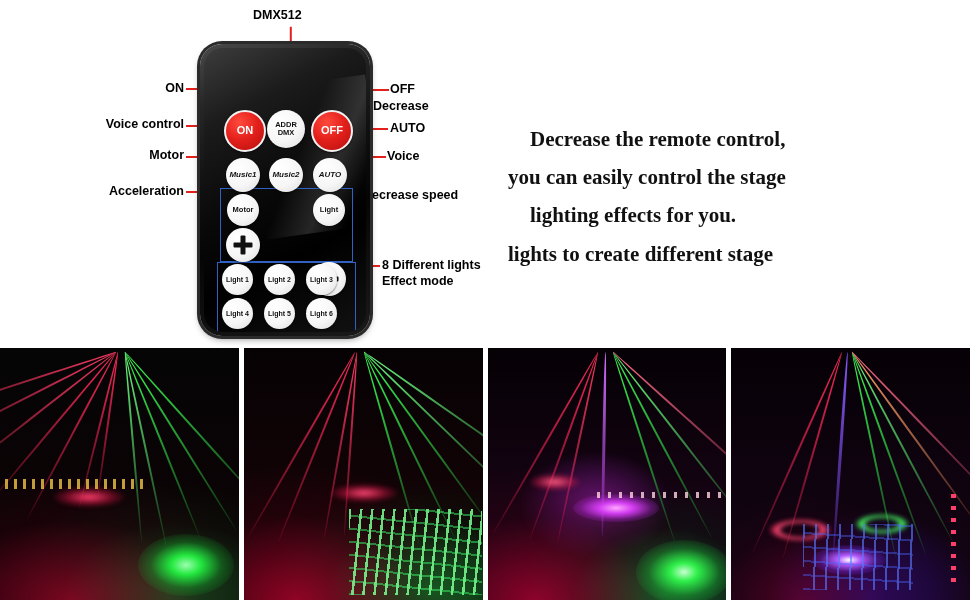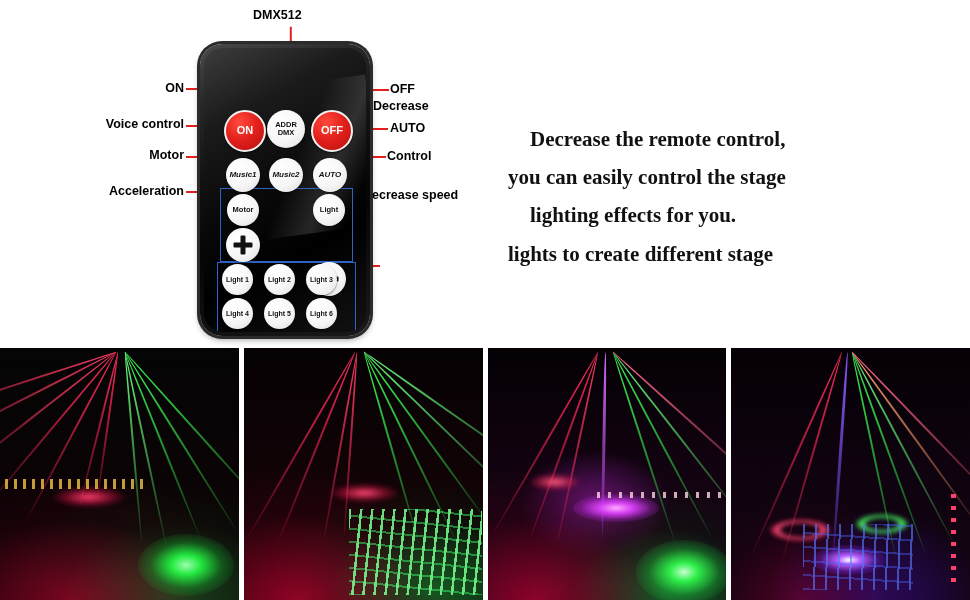--- a/index.html
+++ b/index.html
@@ -136,26 +136,27 @@
 
     <div class="callout" style="left:390px;top:82px;">OFF</div>
     <div class="lead" style="left:347px;top:89px;width:42px;"></div>
 
     <div class="callout" style="left:373px;top:99px;">Decrease</div>
     <div class="lead" style="left:291px;top:104px;width:82px;transform:rotate(-4deg);"></div>
 
     <div class="callout" style="left:390px;top:121px;">AUTO</div>
     <div class="lead" style="left:344px;top:128px;width:44px;"></div>
 
-    <div class="callout" style="left:387px;top:149px;">Control</div>
+    <div class="callout" style="left:387px;top:149px;">Voice</div>
     <div class="lead" style="left:340px;top:156px;width:46px;"></div>
 
     <div class="callout" style="left:363px;top:188px;">Decrease speed</div>
     <div class="lead" style="left:340px;top:195px;width:22px;"></div>
 
+    <div class="callout multi" style="left:382px;top:258px;">8 Different lights Effect mode</div>
     <div class="lead" style="left:352px;top:265px;width:28px;"></div>
 
     <div class="remote-body">
       <div class="ir-notch"></div>
       <div class="remote-inner">
         <div class="remote-gloss"></div>
 
         <div class="blue-zone" id="zone-motor"></div>
         <div class="blue-zone" id="zone-lights"></div>
 

